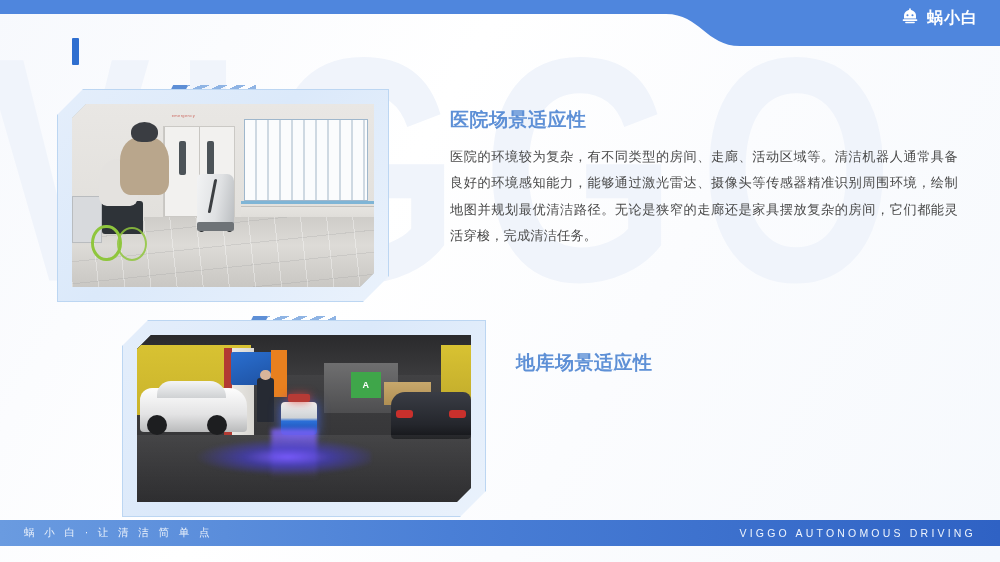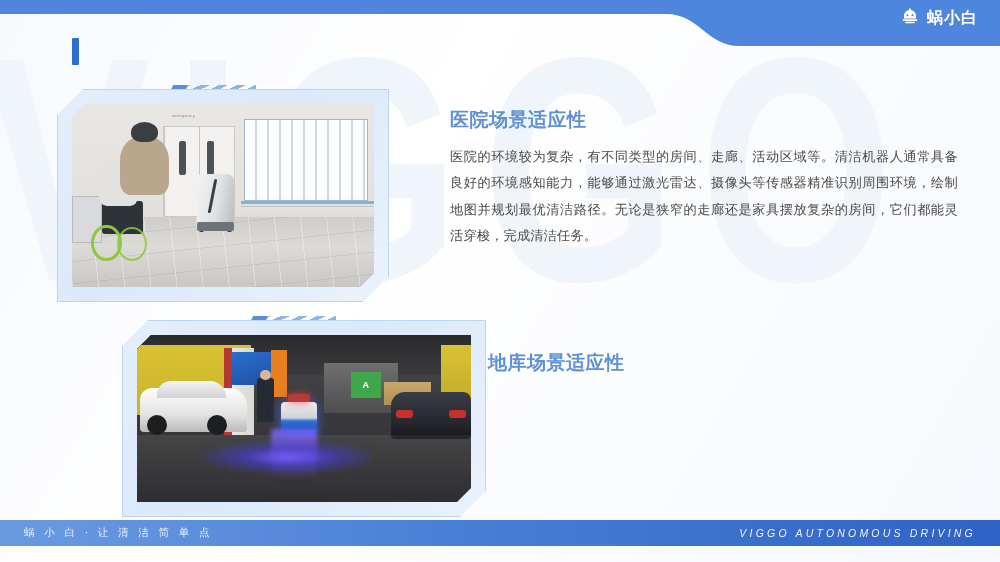--- a/index.html
+++ b/index.html
@@ -225,42 +225,42 @@
              filter:blur(1.4px); }
   .gr-beam2 { position:absolute; left:40%; top:56%; width:14%; height:30%;
               background:linear-gradient(180deg, rgba(130,100,255,.85), rgba(60,40,200,0));
               filter:blur(2px); }
   .gr-floorsheen { position:absolute; left:0; top:60%; width:100%; height:40%;
                    background:linear-gradient(180deg, rgba(255,255,255,.07), rgba(255,255,255,0)); }
 
   
   .txt-block { position:absolute; }
   .txt-1 { left:450px; top:110px; width:508px; }
-  .txt-2 { left:488px; top:353px; width:446px; }
+  .txt-2 { left:516px; top:353px; width:446px; }
   .sec-head {
     font-size:19px; font-weight:700; color:#5e90d6;
     letter-spacing:0.5px; margin-bottom:13px; line-height:1.1;
   }
   .sec-body {
     font-size:13.2px; color:#4a4a4a; line-height:2.0;
     letter-spacing:0.2px; text-align:justify;
   }
 
   
   .footer {
     position:absolute; left:0; bottom:16px; width:1000px; height:26px;
     background:linear-gradient(90deg,#6a9be0 0%,#4a7fd6 45%,#2f62c4 100%);
     display:flex; align-items:center; justify-content:space-between;
     padding:0 24px;
   }
   .footer-left {
     color:#eaf1fb; font-size:10.5px; letter-spacing:3.4px; font-weight:400;
   }
   .footer-right {
-    color:#eef4fd; font-size:10.5px; letter-spacing:3.2px; font-weight:400;font-style:italic;
+    color:#eef4fd; font-size:10.5px; letter-spacing:3.2px; font-weight:400;
   }
 </style>
 </head>
 <body>
 
 <div class="bg-watermark">
   <div class="bg-tint"></div>
   <div class="wm">VIGGO</div>
 </div>
 

